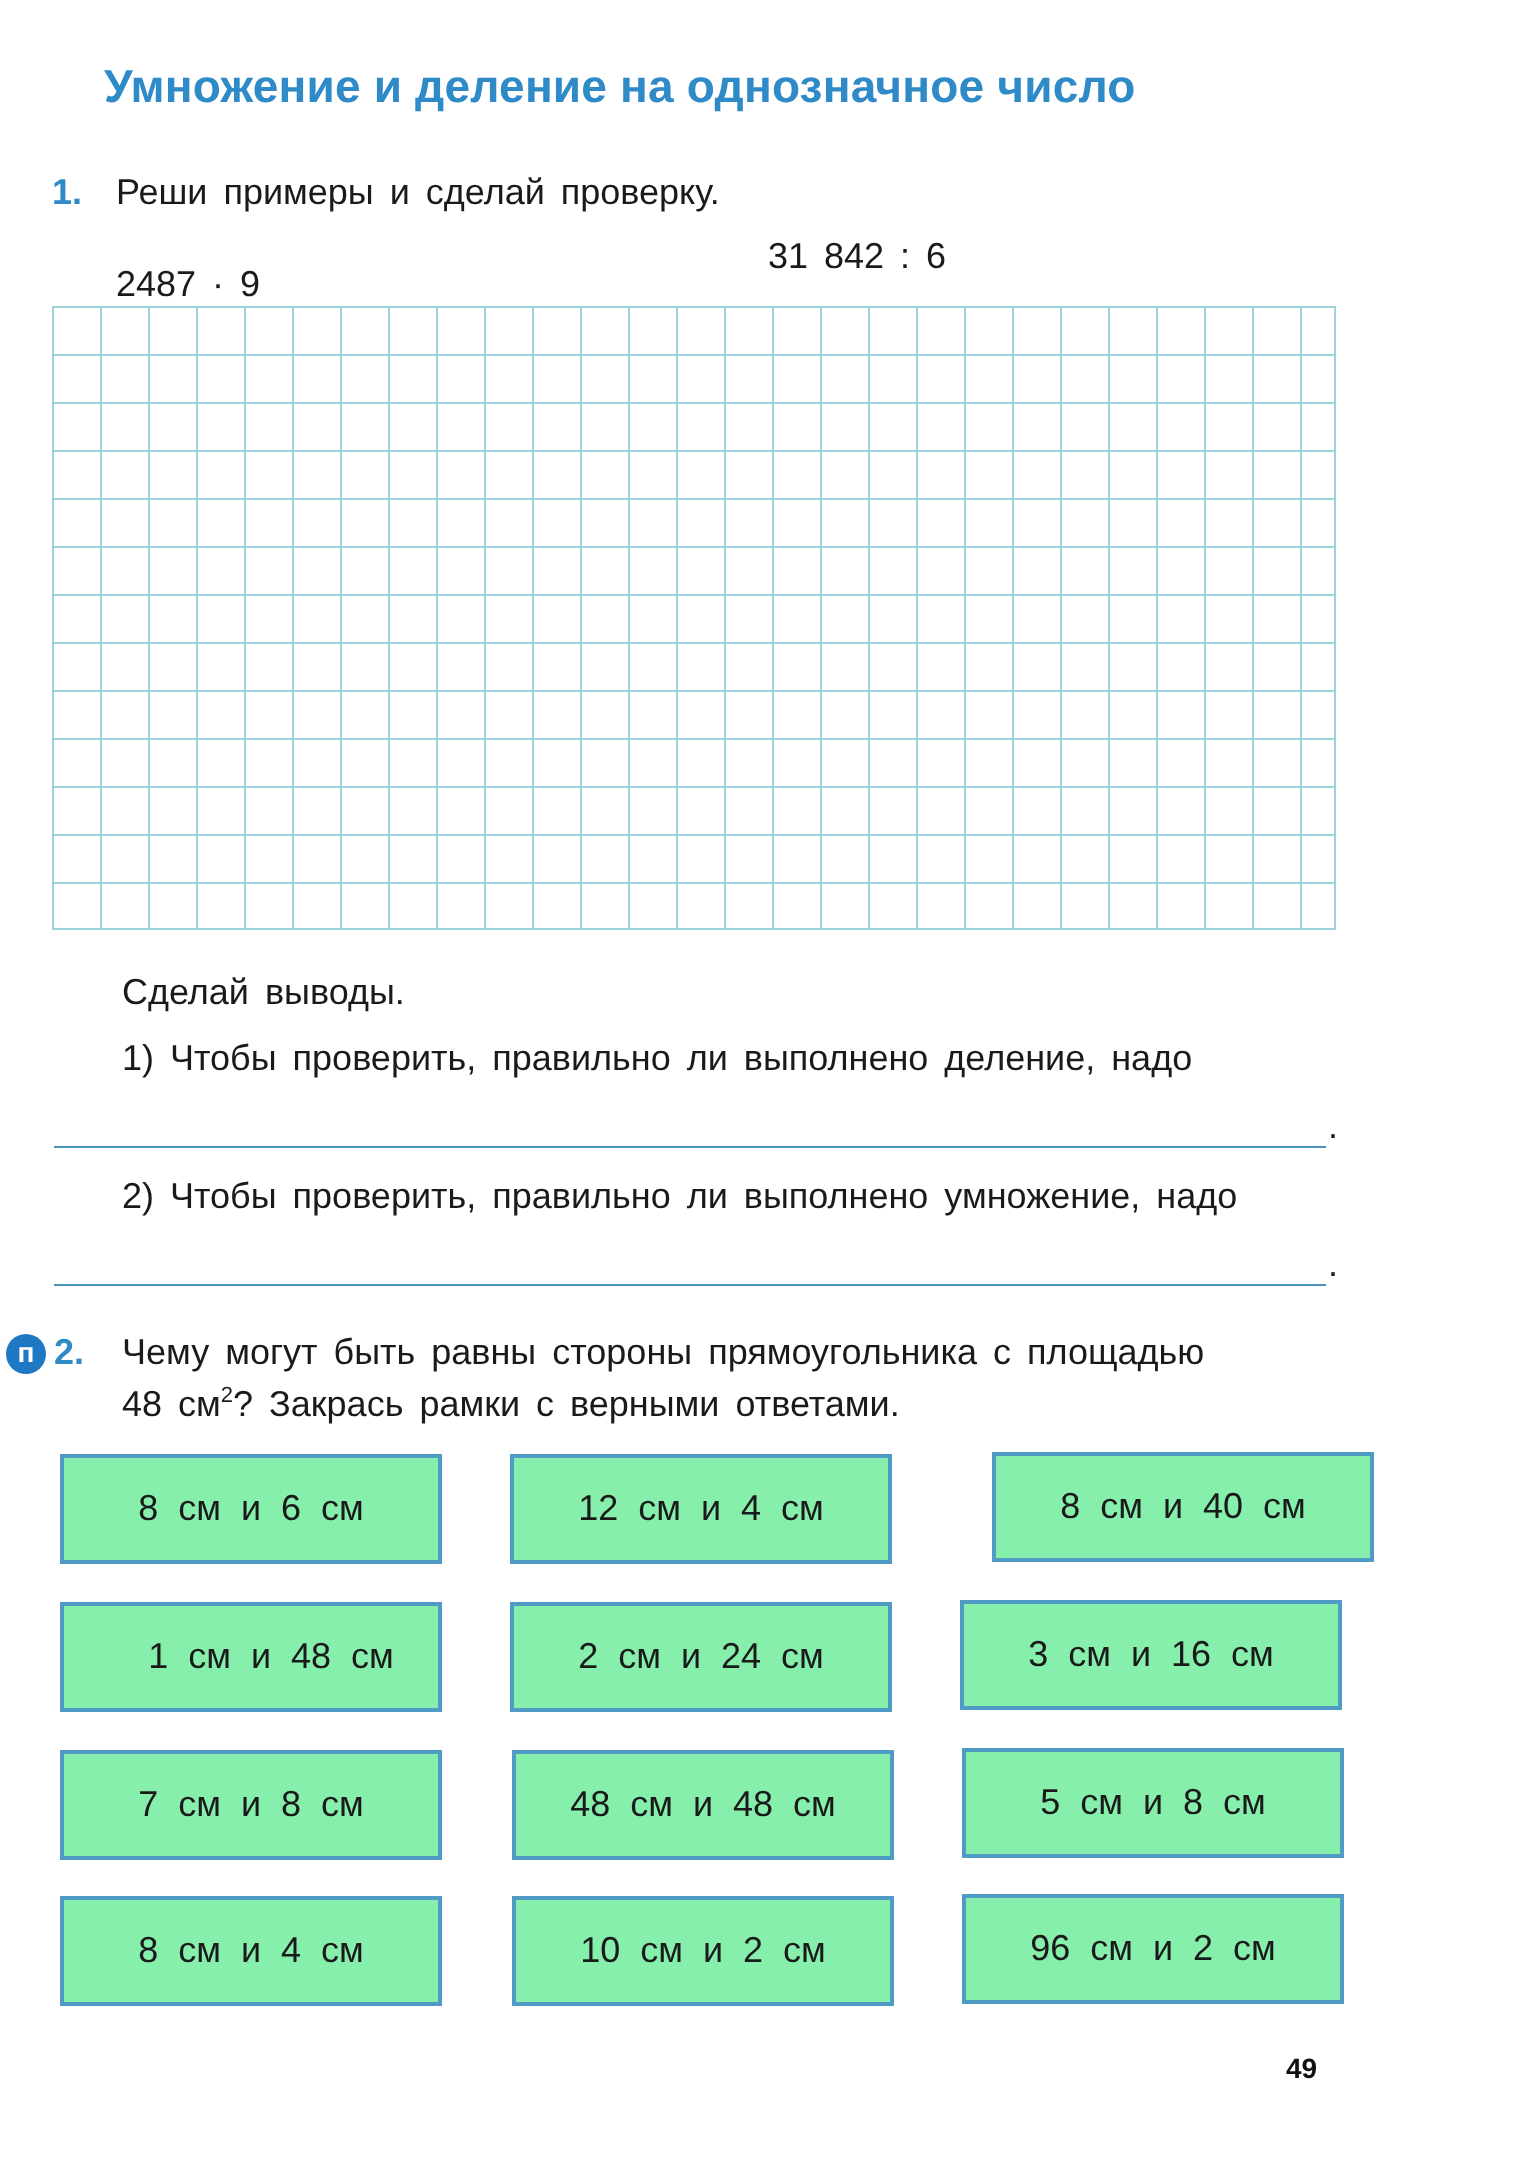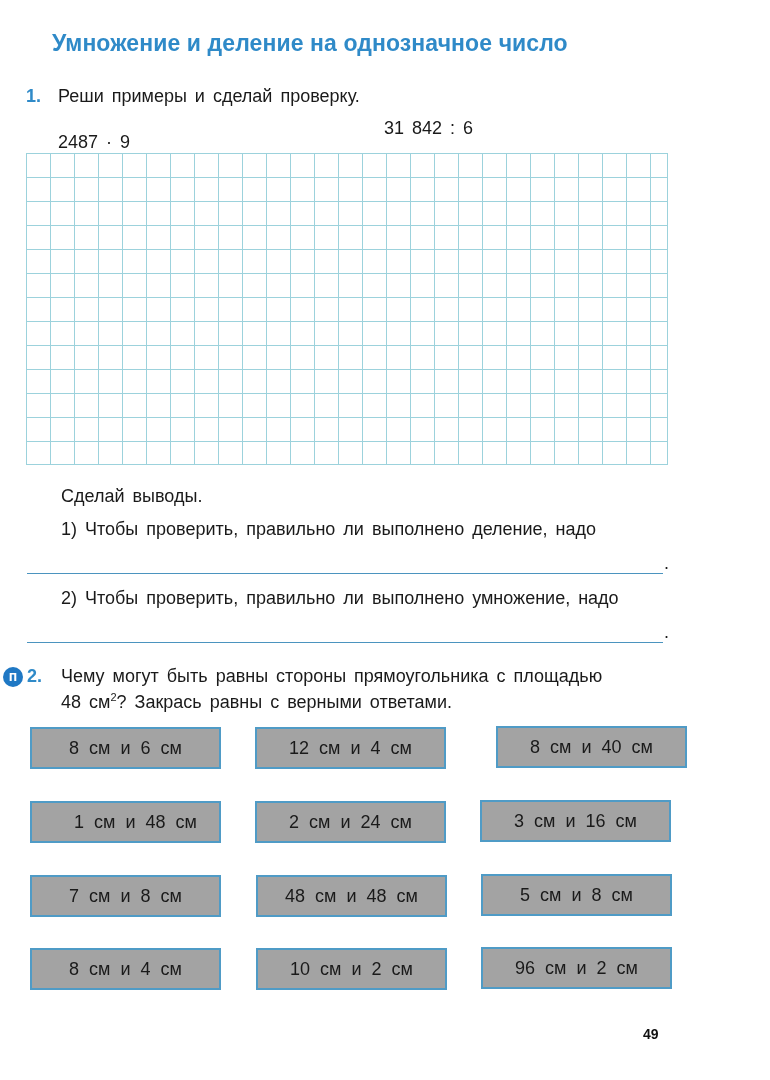--- a/index.html
+++ b/index.html
@@ -80,24 +80,24 @@
       line-height: 19px;
     }
     .sup {
       font-size: 11px;
       vertical-align: super;
       line-height: 0;
     }
     .answer-box {
       position: absolute;
       width: 191px;
-      height: 42px;
+      height: 55px;
       border: 2px solid #4f9bc6;
       box-sizing: border-box;
-      background: #a3a3a3;
+      background: #86efac;
       display: flex;
       align-items: center;
       justify-content: center;
       font-size: 18px;
       color: #1a1a1a;
       word-spacing: 5px;
       cursor: pointer;
     }
     .page-number {
       position: absolute;
@@ -127,21 +127,21 @@
 <div class="line-dot" style="left:664px; top:553px;">.</div>
 
 <div class="text" style="left:61px; top:588px;">2) Чтобы проверить, правильно ли выполнено умножение, надо</div>
 <div class="answer-line" style="top:642px;"></div>
 <div class="line-dot" style="left:664px; top:622px;">.</div>
 
 <div class="badge">п</div>
 <div class="task-num" style="left:27px; top:666px;">2.</div>
 <div class="text" style="left:61px; top:666px;">Чему могут быть равны стороны прямоугольника с площадью</div>
 <div class="text" style="left:61px; top:692px;">
-  <span>48 см</span><span class="sup">2</span><span>? Закрась равны с верными ответами.</span>
+  <span>48 см</span><span class="sup">2</span><span>? Закрась рамки с верными ответами.</span>
 </div>
 
 <div class="answer-box" style="left:30px; top:727px;">8 см и 6 см</div>
 <div class="answer-box" style="left:255px; top:727px;">12 см и 4 см</div>
 <div class="answer-box" style="left:480px; top:726px;margin-left:16px;">8 см и 40 см</div>
 
 <div class="answer-box" style="left:30px; top:801px;padding-left:20px;">1 см и 48 см</div>
 <div class="answer-box" style="left:255px; top:801px;">2 см и 24 см</div>
 <div class="answer-box" style="left:480px; top:800px;">3 см и 16 см</div>
 

